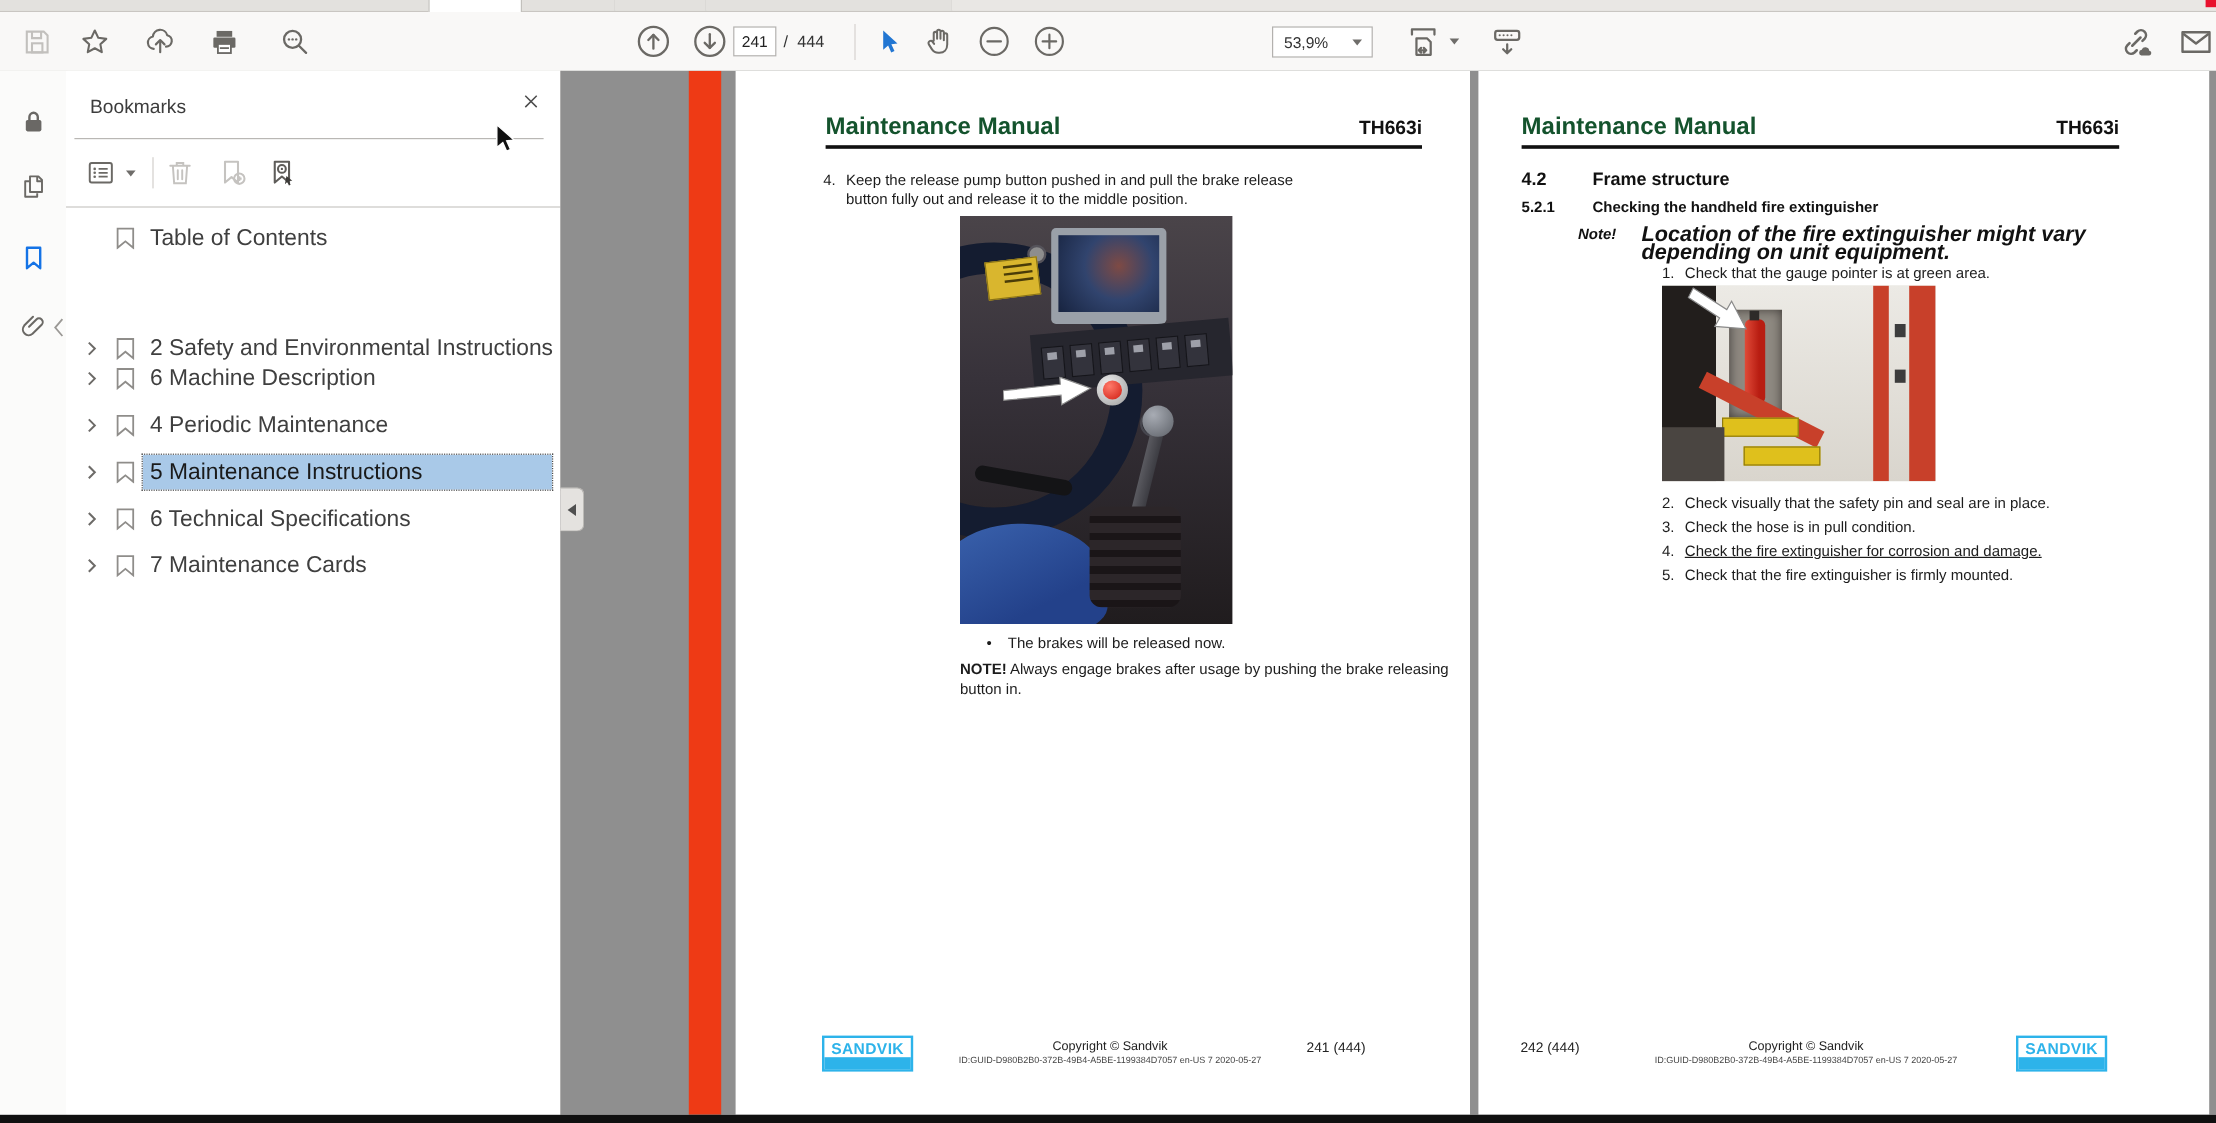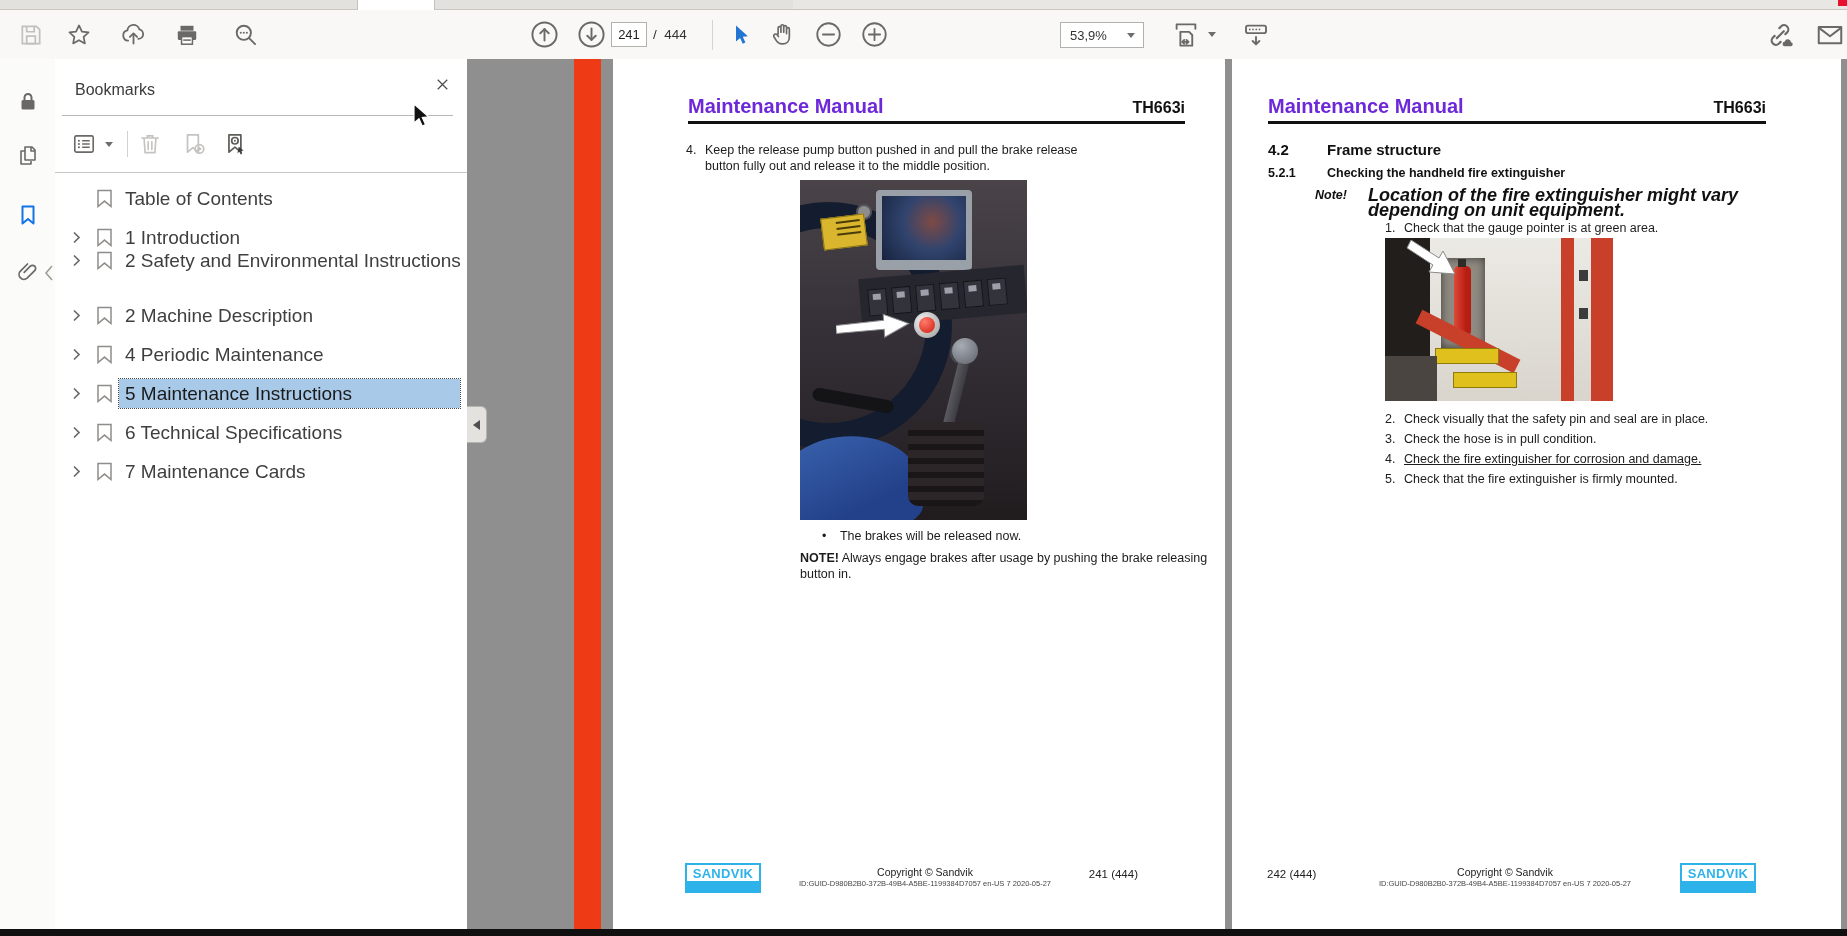--- a/index.html
+++ b/index.html
@@ -48,21 +48,21 @@
   #collapse-handle{left:467px;top:406px;width:19px;height:35px;background:#e4e2df;border:1px solid #b6b4b1;border-left:none;border-radius:0 6px 6px 0;display:flex;align-items:center;justify-content:center;}
   .tri-left{width:0;height:0;border-top:5px solid transparent;border-bottom:5px solid transparent;border-right:7px solid #4f4f4f;}
 
   
   #docarea{left:467px;top:59px;width:1380px;height:870px;background:#8f8f8f;overflow:hidden;}
   #orange-stripe{position:absolute;left:107px;top:0;width:27px;height:870px;background:#ee3a15;}
   .pdf-page{position:absolute;top:0;height:870px;background:#ffffff;}
   #pageL{left:146px;width:612px;}
   #pageR{left:765px;width:609px;}
 
-  .doc-h1{position:absolute;font-size:20px;font-weight:bold;color:#6d28d9;}
+  .doc-h1{position:absolute;font-size:20px;font-weight:bold;color:#14532d;}
   .doc-model{position:absolute;font-size:16px;font-weight:bold;color:#111;text-align:right;}
   .doc-rule{position:absolute;height:3px;background:#111;}
   .doc-body{font-size:12.5px;line-height:15.5px;color:#1c1c1c;}
 
   .step-num{position:absolute;}
   .footer-copy{position:absolute;text-align:center;width:360px;}
   .footer-copy .l1{font-size:10.5px;color:#222;}
   .footer-copy .l2{font-size:7.5px;color:#454545;margin-top:1px;}
   .folio{position:absolute;font-size:11.5px;color:#222;}
 
@@ -316,46 +316,37 @@
       </div>
     </div>
     <div id="panel-hr2"></div>
 
     <div class="bm-row" style="top:120px;">
       <svg class="bm-glyph" width="17" height="19" viewBox="0 0 17 19">
           <path d="M2 1.5h13V17.5l-6.5-5.4L2 17.5z" fill="none" stroke="#8f8d8a" stroke-width="1.5"></path>
         </svg>
       <span class="bm-label">Table of Contents</span>
     </div>
-    <div class="bm-row" style="top:159px;">
-      <svg class="bm-chev" width="11" height="13" viewBox="0 0 11 13">
-          <path d="M3 1.5l5 5-5 5" fill="none" stroke="#6d6b68" stroke-width="1.7"></path>
-        </svg>
-      <svg class="bm-glyph" width="17" height="19" viewBox="0 0 17 19">
-          <path d="M2 1.5h13V17.5l-6.5-5.4L2 17.5z" fill="none" stroke="#8f8d8a" stroke-width="1.5"></path>
-        </svg>
-      <span class="bm-label">1 Introduction</span>
-    </div>
-    <div class="bm-row" style="top:182px;">
+    <div class="bm-row" style="top:212px;">
       <svg class="bm-chev" width="11" height="13" viewBox="0 0 11 13">
           <path d="M3 1.5l5 5-5 5" fill="none" stroke="#6d6b68" stroke-width="1.7"></path>
         </svg>
       <svg class="bm-glyph" width="17" height="19" viewBox="0 0 17 19">
           <path d="M2 1.5h13V17.5l-6.5-5.4L2 17.5z" fill="none" stroke="#8f8d8a" stroke-width="1.5"></path>
         </svg>
       <span class="bm-label">2 Safety and Environmental Instructions</span>
     </div>
     <div class="bm-row" style="top:237px;">
       <svg class="bm-chev" width="11" height="13" viewBox="0 0 11 13">
           <path d="M3 1.5l5 5-5 5" fill="none" stroke="#6d6b68" stroke-width="1.7"></path>
         </svg>
       <svg class="bm-glyph" width="17" height="19" viewBox="0 0 17 19">
           <path d="M2 1.5h13V17.5l-6.5-5.4L2 17.5z" fill="none" stroke="#8f8d8a" stroke-width="1.5"></path>
         </svg>
-      <span class="bm-label">2 Machine Description</span>
+      <span class="bm-label">6 Machine Description</span>
     </div>
     <div class="bm-row" style="top:276px;">
       <svg class="bm-chev" width="11" height="13" viewBox="0 0 11 13">
           <path d="M3 1.5l5 5-5 5" fill="none" stroke="#6d6b68" stroke-width="1.7"></path>
         </svg>
       <svg class="bm-glyph" width="17" height="19" viewBox="0 0 17 19">
           <path d="M2 1.5h13V17.5l-6.5-5.4L2 17.5z" fill="none" stroke="#8f8d8a" stroke-width="1.5"></path>
         </svg>
       <span class="bm-label">4 Periodic Maintenance</span>
     </div>

